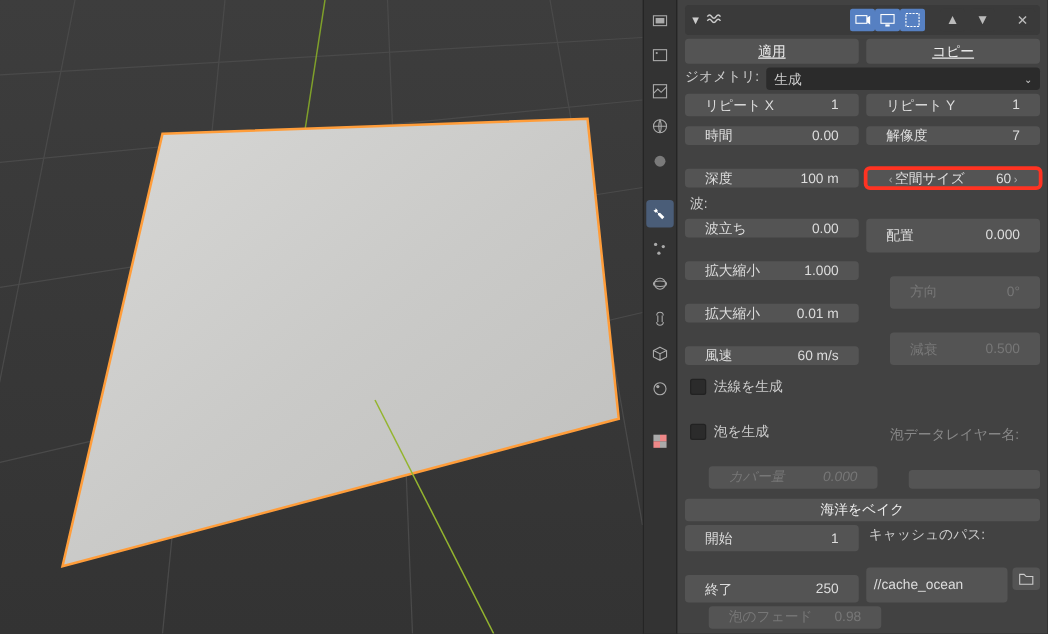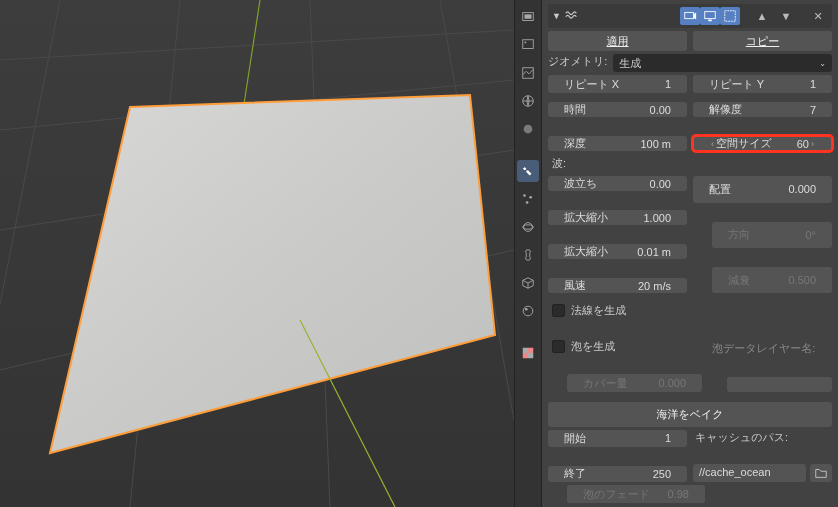--- a/index.html
+++ b/index.html
@@ -81,24 +81,24 @@
   .label-value.disabled { color:#777;margin-left:19px; }
   .highlighted { outline: 3px solid #ff3322; outline-offset: -1px; position:relative; }
   .highlighted .chev { color:#aaa; font-size:9px; padding:0 2px;}
   .section-label { color:#ccc; padding: 2px 4px; }
   .geom-row { display:flex; align-items:flex-start; gap:6px; height:20px;}
   .geom-row .glabel { color:#ccc; }
   .geom-select { flex:1; background:#2b2b2b; border-radius:3px; padding:2px 6px; display:flex; justify-content:space-between; align-items:center; height:18px;}
   .check-row { display:flex; align-items:center; gap:6px; padding:1px 4px;}
   .checkbox { width:13px; height:13px; border:1px solid #222; background:#2b2b2b; border-radius:2px; }
   .coverage-row { display:flex; gap:6px; align-items:center; }
-  .coverage-row .cov-field { width:135px; }
+  .coverage-row .cov-field { width:135px;font-style:italic; }
   .bake-btn { height:32px; background:#545454; border-radius:3px; display:flex;align-items:center;justify-content:center; color:#eee; }
   .cache-row { display:flex; gap:4px; }
-  .cache-input { flex:1; height:18px; background:#545454; border-radius:3px; display:flex; align-items:flex-end; padding:4px 6px; color:#ddd;}
+  .cache-input { flex:1; height:18px; background:#545454; border-radius:3px; display:flex; align-items:center; padding:14px 6px; color:#ddd;}
   .folder-btn { width:22px; height:18px; background:#545454; border-radius:3px; display:flex;align-items:center;justify-content:center;}
   .col { display:flex; flex-direction:column; gap:19px; flex:1;}
   .spacer-icons { display:flex; gap:0; }
   svg.ico { width:14px; height:14px; }
 </style>
 </head>
 <body>
 
 <div class="viewport">
   <svg width="514" height="507" viewBox="0 0 514 507">
@@ -305,21 +305,21 @@
       <div class="label-value">
           <span class="lbl">拡大縮小</span>
           <span class="val">1.000</span>
         </div>
       <div class="label-value">
           <span class="lbl">拡大縮小</span>
           <span class="val">0.01 m</span>
         </div>
       <div class="label-value">
           <span class="lbl">風速</span>
-          <span class="val">20 m/s</span>
+          <span class="val">60 m/s</span>
         </div>
     </div>
     <div class="col">
       <div class="label-value">
           <span class="lbl">配置</span>
           <span class="val">0.000</span>
         </div>
       <div class="label-value disabled">
           <span class="lbl">方向</span>
           <span class="val">0°</span>

